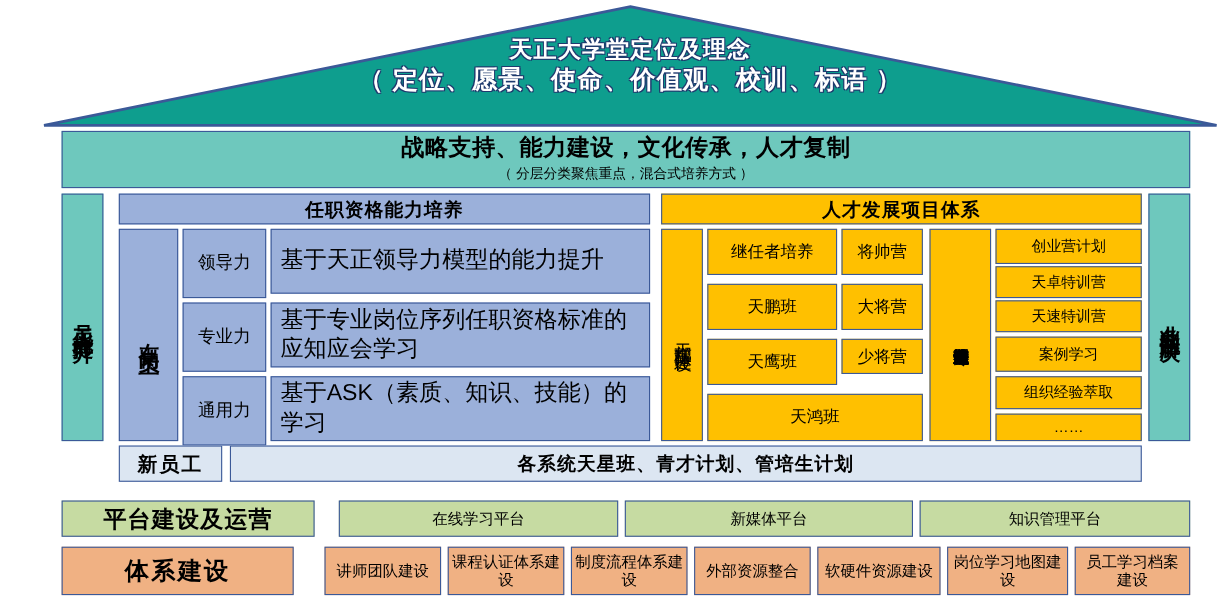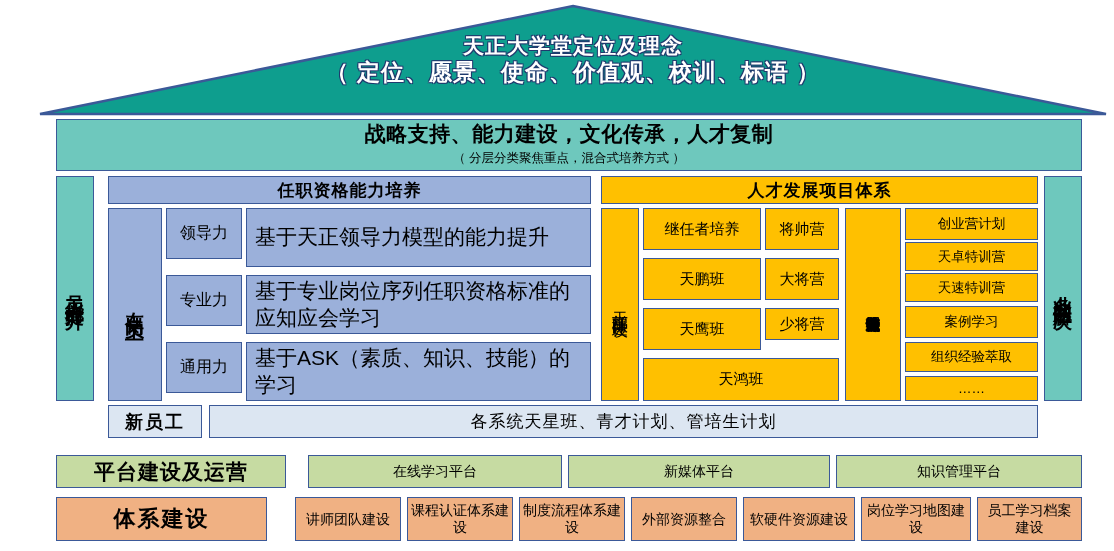--- a/index.html
+++ b/index.html
@@ -57,21 +57,21 @@
     font-size:17px;font-weight:bold;letter-spacing:1px;
   }
   .blue-sub{
     position:absolute;left:0;top:32px;width:54px;height:193px;
     background:#9bb0da;border:1.4px solid #3b5998;box-sizing:border-box;
     display:flex;align-items:center;justify-content:center;
   }
   .blue-sub .vtext{font-size:19px;font-weight:bold;letter-spacing:4px;}
   .cap-col{position:absolute;left:58px;top:32px;width:76px;height:193px;}
   .cap-cell{
-    position:absolute;left:0;width:76px;height:51px;
+    position:absolute;left:0;width:76px;height:63px;
     background:#9bb0da;border:1.4px solid #3b5998;box-sizing:border-box;
     display:flex;align-items:center;justify-content:center;
     font-size:16px;
   }
   .desc-col{position:absolute;left:138px;top:32px;width:345px;height:193px;}
   .desc-cell{
     position:absolute;left:0;width:345px;height:59px;
     background:#9bb0da;border:1.4px solid #3b5998;box-sizing:border-box;
     display:flex;align-items:center;
     padding:0 8px;font-size:21px;line-height:1.25;text-align:left;
@@ -119,21 +119,21 @@
   .new-tag{
     position:absolute;left:0;top:0;width:94px;height:33px;
     background:#dce6f2;border:1.4px solid #3b5998;box-sizing:border-box;
     display:flex;align-items:center;justify-content:center;
     font-size:18px;font-weight:bold;letter-spacing:2px;
   }
   .new-desc{
     position:absolute;left:101px;top:0;width:829px;height:33px;
     background:#dce6f2;border:1.4px solid #3b5998;box-sizing:border-box;
     display:flex;align-items:center;justify-content:center;
-    font-size:17px;letter-spacing:1px;
+    font-size:17px;letter-spacing:1px;font-weight:bold;
   }
 
   
   .plat-row{position:absolute;left:40px;top:455px;width:1026px;height:33px;}
   .plat{
     position:absolute;top:0;height:33px;
     background:#c6dba2;border:1.4px solid #3b5998;box-sizing:border-box;
     display:flex;align-items:center;justify-content:center;font-family:Liberation Serif, serif;
   }
   .plat-head{font-size:21px;font-weight:bold;letter-spacing:1px;}

